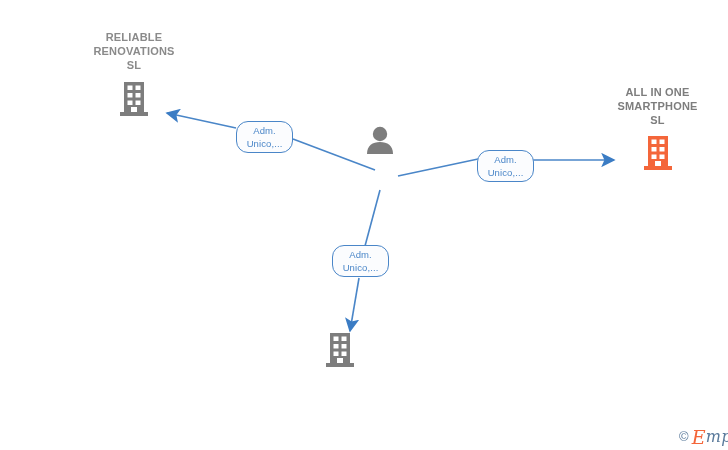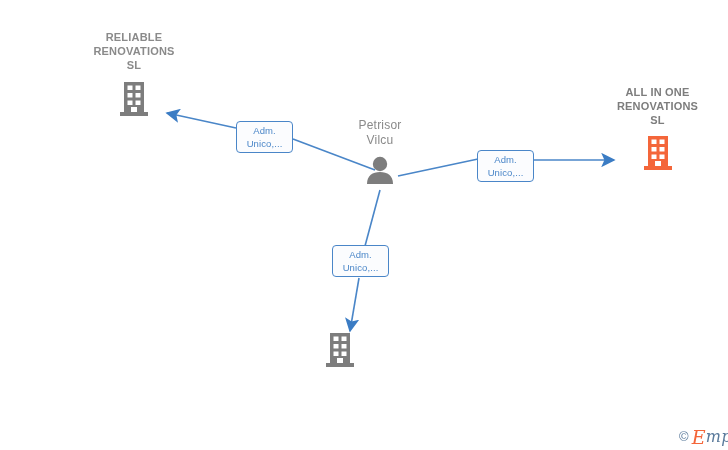--- a/index.html
+++ b/index.html
@@ -52,21 +52,21 @@
   }
   .icon-wrap {
     display: flex;
     justify-content: center;
     align-items: center;
   }
   .edge-label {
     position: absolute;
     box-sizing: border-box;
     border: 1px solid #4a86c8;
-    border-radius: 4px;
+    border-radius: 12px;
     background: #fbfcfe;
     color: #4a86c8;
     font-size: 9.5px;
     line-height: 13px;
     text-align: center;
     padding: 2px 4px 2px 4px;
     white-space: pre-line;
     letter-spacing: 0.1px;
   }
   .watermark {
@@ -137,21 +137,21 @@
         <rect x="16.5" y="11" width="5" height="4.5" fill="#ffffff"></rect>
         <rect x="8.5" y="18.5" width="5" height="4.5" fill="#ffffff"></rect>
         <rect x="16.5" y="18.5" width="5" height="4.5" fill="#ffffff"></rect>
         <rect x="12" y="25" width="6" height="5" fill="#ffffff"></rect>
       </svg>
     </div>
   </div>
 
   <div class="node" style="left:563px; top:85px; width:135px;">
     <div class="node-label company-label emphasis">ALL IN ONE
-RENOVATIONS
+SMARTPHONE
 SL</div>
     <div class="icon-wrap" style="margin-top:9px;">
       <svg width="30" height="34" viewBox="0 0 30 34">
         <rect x="5" y="0" width="20" height="30" fill="#f4663a"></rect>
         <rect x="1" y="30" width="28" height="4" fill="#f4663a"></rect>
         <rect x="8.5" y="3.5" width="5" height="4.5" fill="#ffffff"></rect>
         <rect x="16.5" y="3.5" width="5" height="4.5" fill="#ffffff"></rect>
         <rect x="8.5" y="11" width="5" height="4.5" fill="#ffffff"></rect>
         <rect x="16.5" y="11" width="5" height="4.5" fill="#ffffff"></rect>
         <rect x="8.5" y="18.5" width="5" height="4.5" fill="#ffffff"></rect>
@@ -171,22 +171,20 @@
         <rect x="8.5" y="11" width="5" height="4.5" fill="#ffffff"></rect>
         <rect x="16.5" y="11" width="5" height="4.5" fill="#ffffff"></rect>
         <rect x="8.5" y="18.5" width="5" height="4.5" fill="#ffffff"></rect>
         <rect x="16.5" y="18.5" width="5" height="4.5" fill="#ffffff"></rect>
         <rect x="12" y="25" width="6" height="5" fill="#ffffff"></rect>
       </svg>
     </div>
   </div>
 
   <div class="node" style="left:306px; top:118px; width:94px;">
-    <div class="node-label person-label">Petrisor
-Vilcu</div>
     <div class="icon-wrap" style="margin-top:8px;">
       <svg width="30" height="28" viewBox="0 0 30 28">
         <circle cx="15" cy="8" r="7.2" fill="#7d7d7d"></circle>
         <path d="M2,28 C2,19.5 7.6,16 15,16 C22.4,16 28,19.5 28,28 Z" fill="#7d7d7d"></path>
       </svg>
     </div>
   </div>
 
   <div class="edge-label" style="left:209px; top:121px; width:57px; height:32px;">Adm.
 Unico,...</div>

